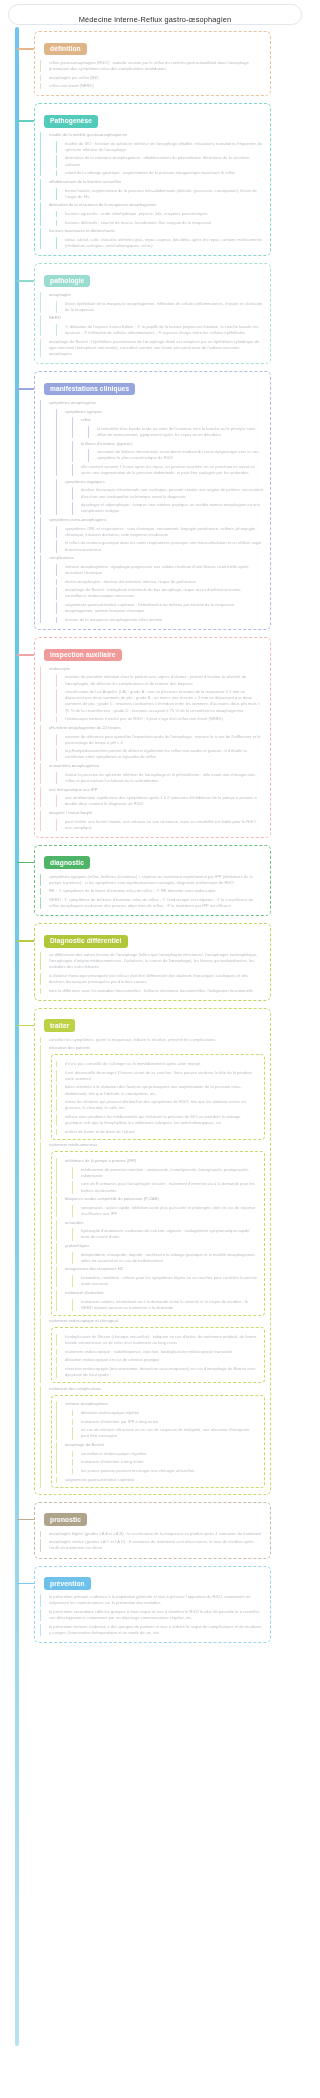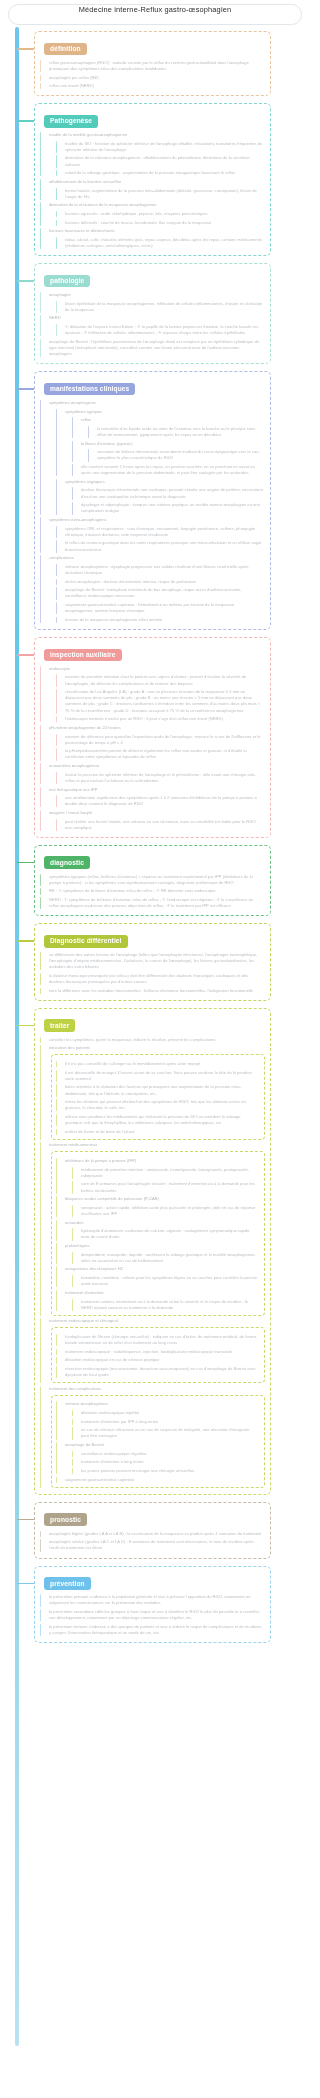--- a/index.html
+++ b/index.html
@@ -18,21 +18,21 @@
 
   
   .title-wrap {
     padding: 4px 8px 0 8px;
   }
   .title-pill {
     border: 1px solid #e3e6ea;
     border-radius: 11px;
     height: 21px;
     display: flex;
-    align-items: flex-start;
+    align-items: flex-end;
     justify-content: center;
     background: #fff;
     box-shadow: 0 0 1px rgba(0,0,0,.04);
   }
   .title-pill span {
     font-size: 7.4px;
     color: #2b2b2b;
     letter-spacing: .15px;
     white-space: nowrap;
   }

